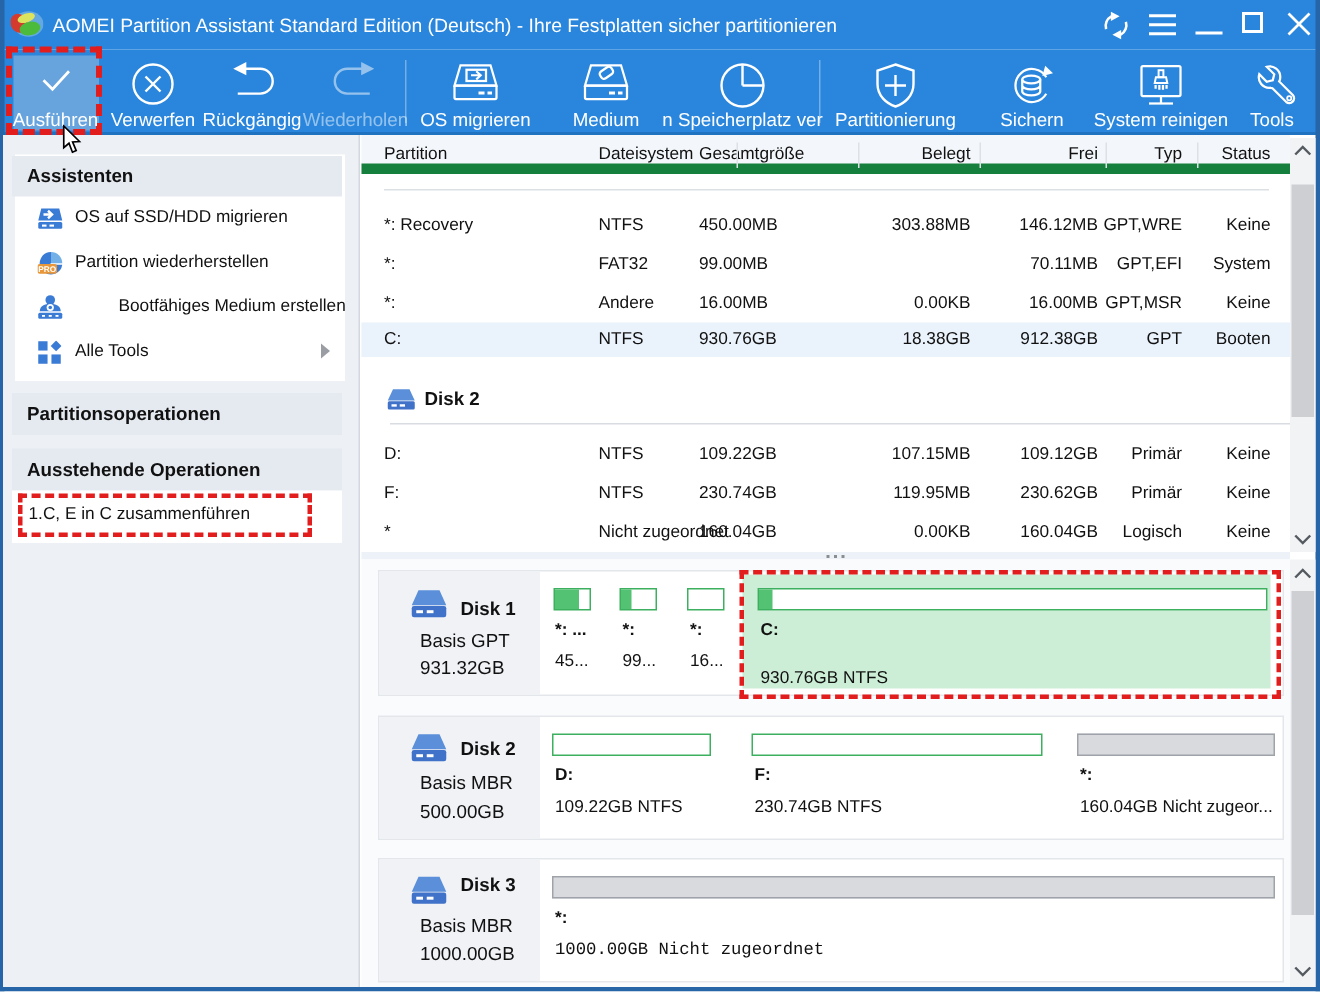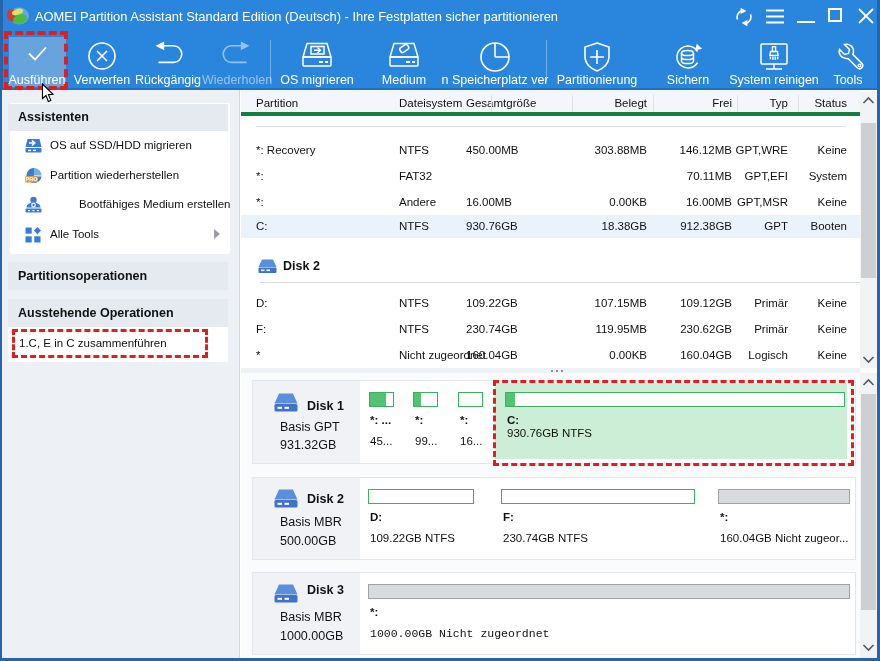--- a/index.html
+++ b/index.html
@@ -231,21 +231,21 @@
 <div class="abs sb-head" style="top:299px;height:28px;line-height:28px;">Ausstehende Operationen</div>
 <div class="abs sb-item" style="top:327px;height:35px;"></div>
 <div class="reddash" style="left:12px;top:329px;width:196px;height:29px;"></div>
 <div class="abs" style="left:19px;top:329px;height:29px;line-height:29px;font-size:11.5px;color:#111;">1.C, E in C zusammenführen</div>
 
 <svg class="abs" style="left:41px;top:83px;" width="14" height="22" viewBox="0 0 14 22">
   <path d="M1.5 1 L1.5 15.5 L5 12.5 L7.3 18.5 L9.8 17.4 L7.4 11.6 L12 11.3 Z" fill="#fff" stroke="#000" stroke-width="1.1"></path>
 </svg>
 
 <div class="abs" id="tablearea">
-  <div class="row" style="top:0;height:26px;line-height:26px;border-bottom:4px solid #15803d;box-sizing:border-box;background:#f3f6fa;">
+  <div class="row" style="top:0;height:26px;line-height:26px;border-bottom:7px solid #15803d;box-sizing:border-box;background:#f3f6fa;">
     <span class="c-part">Partition</span>
       <span class="c-fs">Dateisystem</span>
     <span class="c-tot">Gesamtgröße</span>
       <span class="c-bel">Belegt</span>
       <span class="c-fre">Frei</span>
     <span class="c-typ">Typ</span>
       <span class="c-st">Status</span>
     <span style="position:absolute;left:250px;top:5px;width:1px;height:17px;background:#dde0e5;"></span>
     <span style="position:absolute;left:331px;top:5px;width:1px;height:17px;background:#dde0e5;"></span>
     <span style="position:absolute;left:412px;top:5px;width:1px;height:17px;background:#dde0e5;"></span>
@@ -258,20 +258,21 @@
       <span class="c-fs">NTFS</span>
     <span class="c-tot">450.00MB</span>
       <span class="c-bel">303.88MB</span>
       <span class="c-fre">146.12MB</span>
     <span class="c-typ">GPT,WRE</span>
       <span class="c-st">Keine</span>
   </div>
   <div class="row" style="top:73px;">
     <span class="c-part">*:</span>
       <span class="c-fs">FAT32</span>
+    <span class="c-tot">99.00MB</span>
       <span class="c-fre">70.11MB</span>
     <span class="c-typ">GPT,EFI</span>
       <span class="c-st">System</span>
   </div>
   <div class="row" style="top:99px;">
     <span class="c-part">*:</span>
       <span class="c-fs">Andere</span>
     <span class="c-tot">16.00MB</span>
       <span class="c-bel">0.00KB</span>
       <span class="c-fre">16.00MB</span>
@@ -356,21 +357,21 @@
     <div class="plbl" style="left:162px;top:33px;">*:</div>
     <div class="plbl2" style="left:162px;top:54px;text-align:right;">99...</div>
     <div class="pbar" style="left:205px;top:11px;width:25px;"></div>
     <div class="plbl" style="left:207px;top:33px;">*:</div>
     <div class="plbl2" style="left:207px;top:54px;">16...</div>
     <div class="abs" style="left:242px;top:2px;width:352px;height:76px;background:#cdeed6;"></div>
     <div class="pbar" style="left:252px;top:11px;width:340px;">
         <div class="fill" style="width:9px;"></div>
       </div>
     <div class="plbl" style="left:254px;top:33px;">C:</div>
-    <div class="plbl2" style="left:254px;top:46px;">930.76GB NTFS</div>
+    <div class="plbl2" style="left:254px;top:65px;">930.76GB NTFS</div>
   </div>
 
   <div class="card" style="top:104px;height:83px;">
     <div class="dinfo"></div>
     <svg style="position:absolute;left:21px;top:11px;" width="24" height="20" viewBox="0 0 24 20">
         <path d="M5 0.5 H19 L23.5 10.5 H0.5 Z" fill="#5b8fd9"></path>
         <rect x="0.5" y="11" width="23" height="7.5" rx="1.5" fill="#3f72c8"></rect>
         <rect x="3.5" y="13.8" width="4.5" height="2" fill="#fff"></rect>
         <rect x="10.5" y="13.8" width="4.5" height="2" fill="#fff"></rect>
       </svg>

